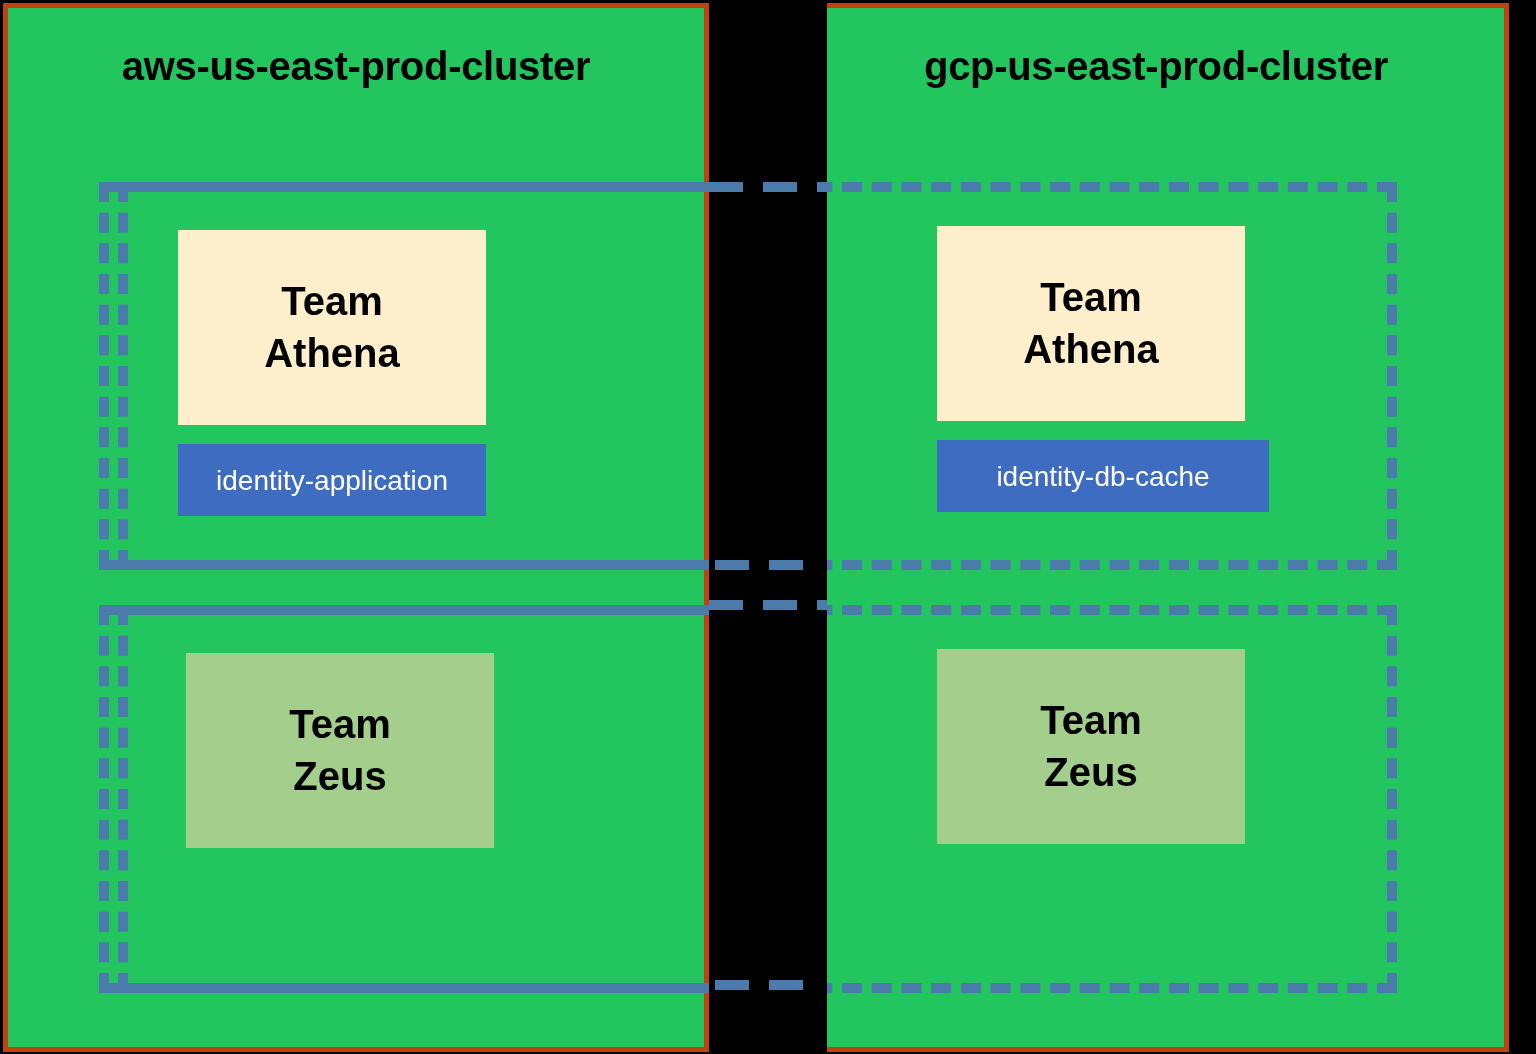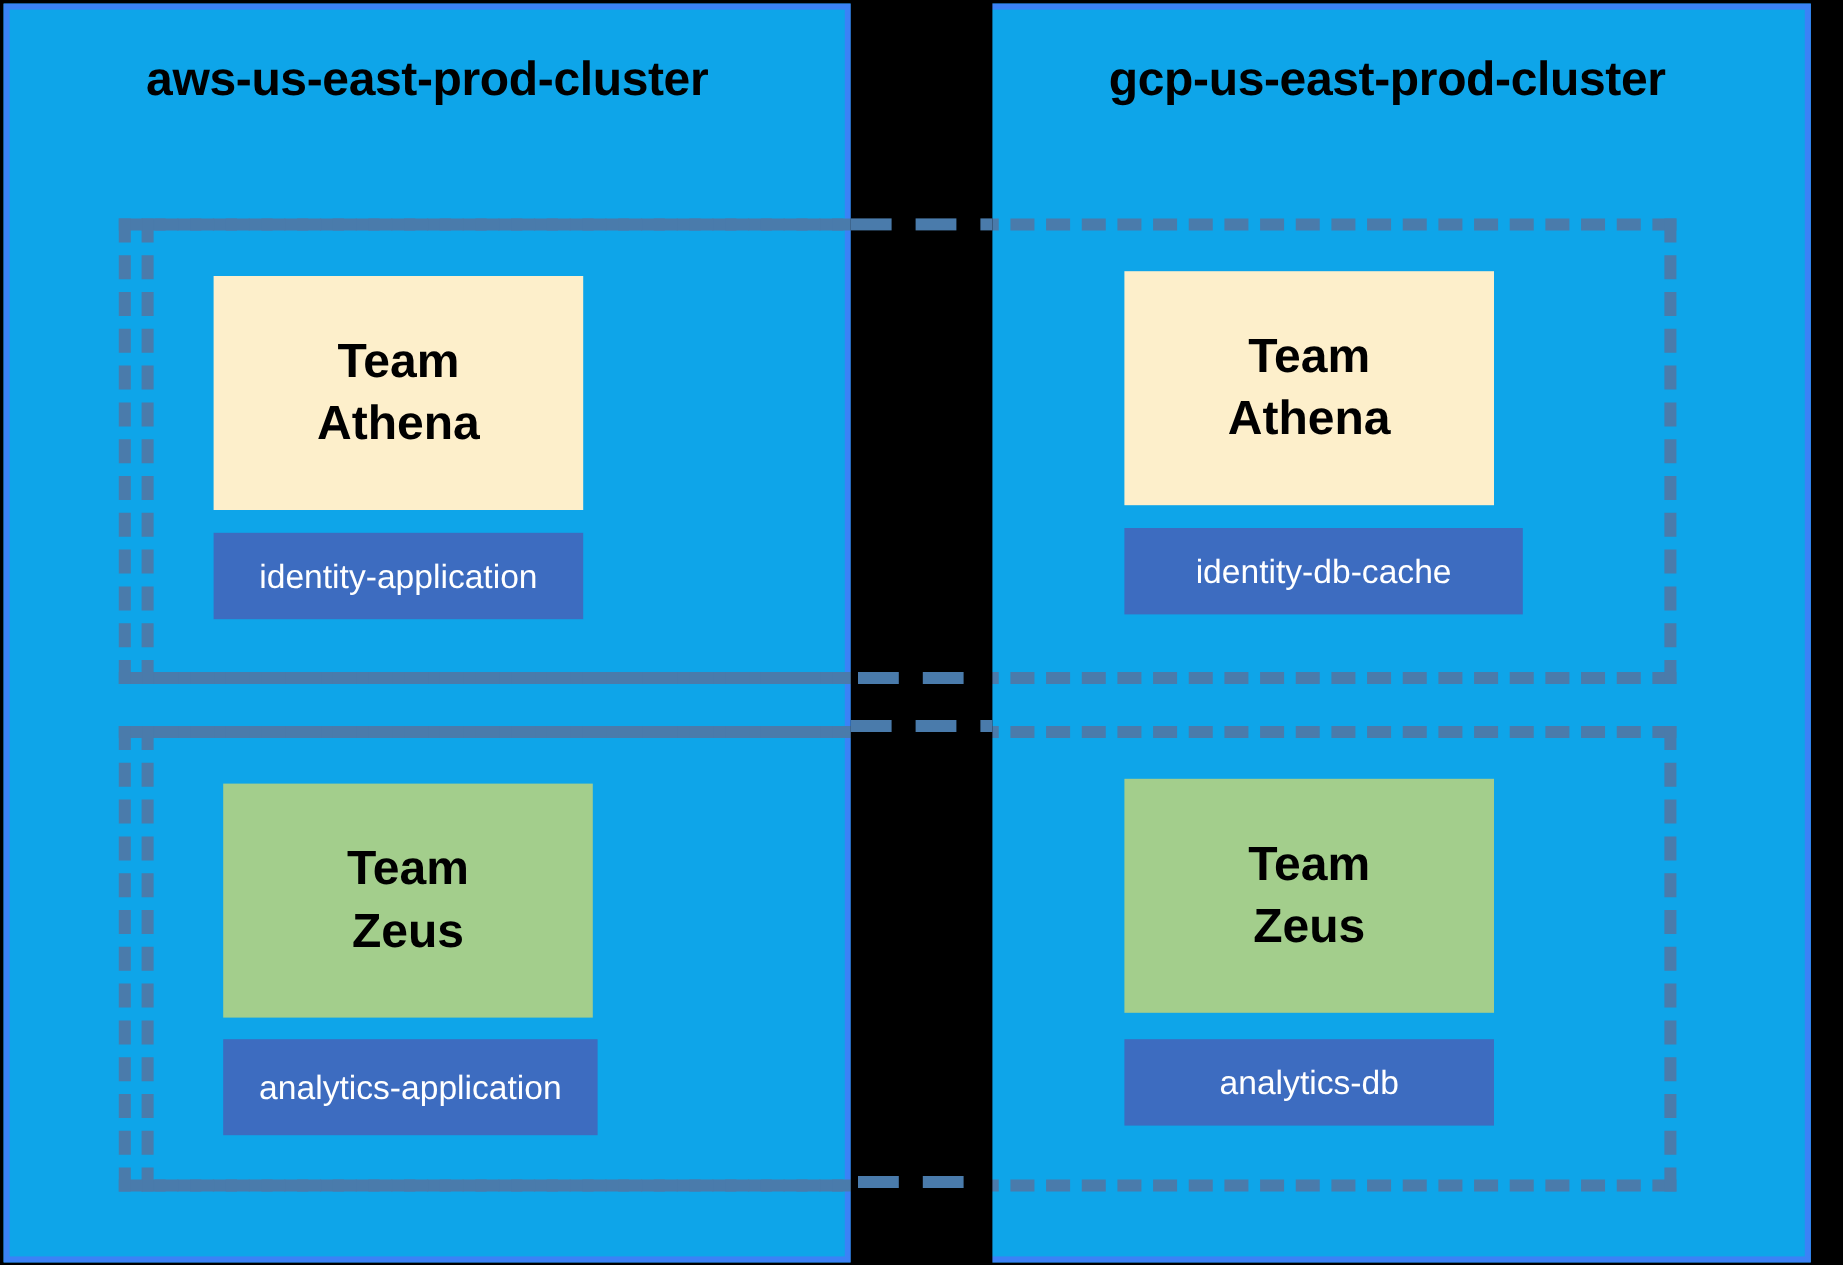--- a/index.html
+++ b/index.html
@@ -18,22 +18,22 @@
     position: relative;
     width: 1536px;
     height: 1054px;
     background: #000000;
   }
 
   
   .cluster-panel {
     position: absolute;
     box-sizing: border-box;
-    background: #0ea5e9;
-    border: 5px solid #3b82f6;
+    background: #22c55e;
+    border: 5px solid #c2410c;
     text-decoration: underline;
   }
   #panel-left {
     left: 3px;
     top: 3px;
     width: 706px;
     height: 1049px;
   }
   #panel-right {
     left: 803px;
@@ -187,21 +187,20 @@
         <span class="team-line">Athena</span>
       </div>
       <div class="svc-box">identity-application</div>
     </div>
 
     <div class="team-stack" id="stack-l-zeus">
       <div class="team-box zeus">
         <span class="team-line">Team</span>
         <span class="team-line">Zeus</span>
       </div>
-      <div class="svc-box">analytics-application</div>
     </div>
   </div>
 
   <div class="cluster-panel" id="panel-right">
 
     <div class="cluster-title">gcp-us-east-prod-cluster</div>
 
     <div class="team-group" id="group-right-athena"></div>
 
     <div class="team-group" id="group-right-zeus"></div>
@@ -212,21 +211,20 @@
         <span class="team-line">Athena</span>
       </div>
       <div class="svc-box">identity-db-cache</div>
     </div>
 
     <div class="team-stack" id="stack-r-zeus">
       <div class="team-box zeus">
         <span class="team-line">Team</span>
         <span class="team-line">Zeus</span>
       </div>
-      <div class="svc-box">analytics-db</div>
     </div>
   </div>
 
   <div id="divider-band">
     <div class="band-dash-row" id="band-dash-top">
       <i style="left:0px;width:34px;"></i>
       <i style="left:54px;width:34px;"></i>
       <i style="left:108px;width:10px;"></i>
     </div>
     <div class="band-dash-row" id="band-dash-mid-a">

